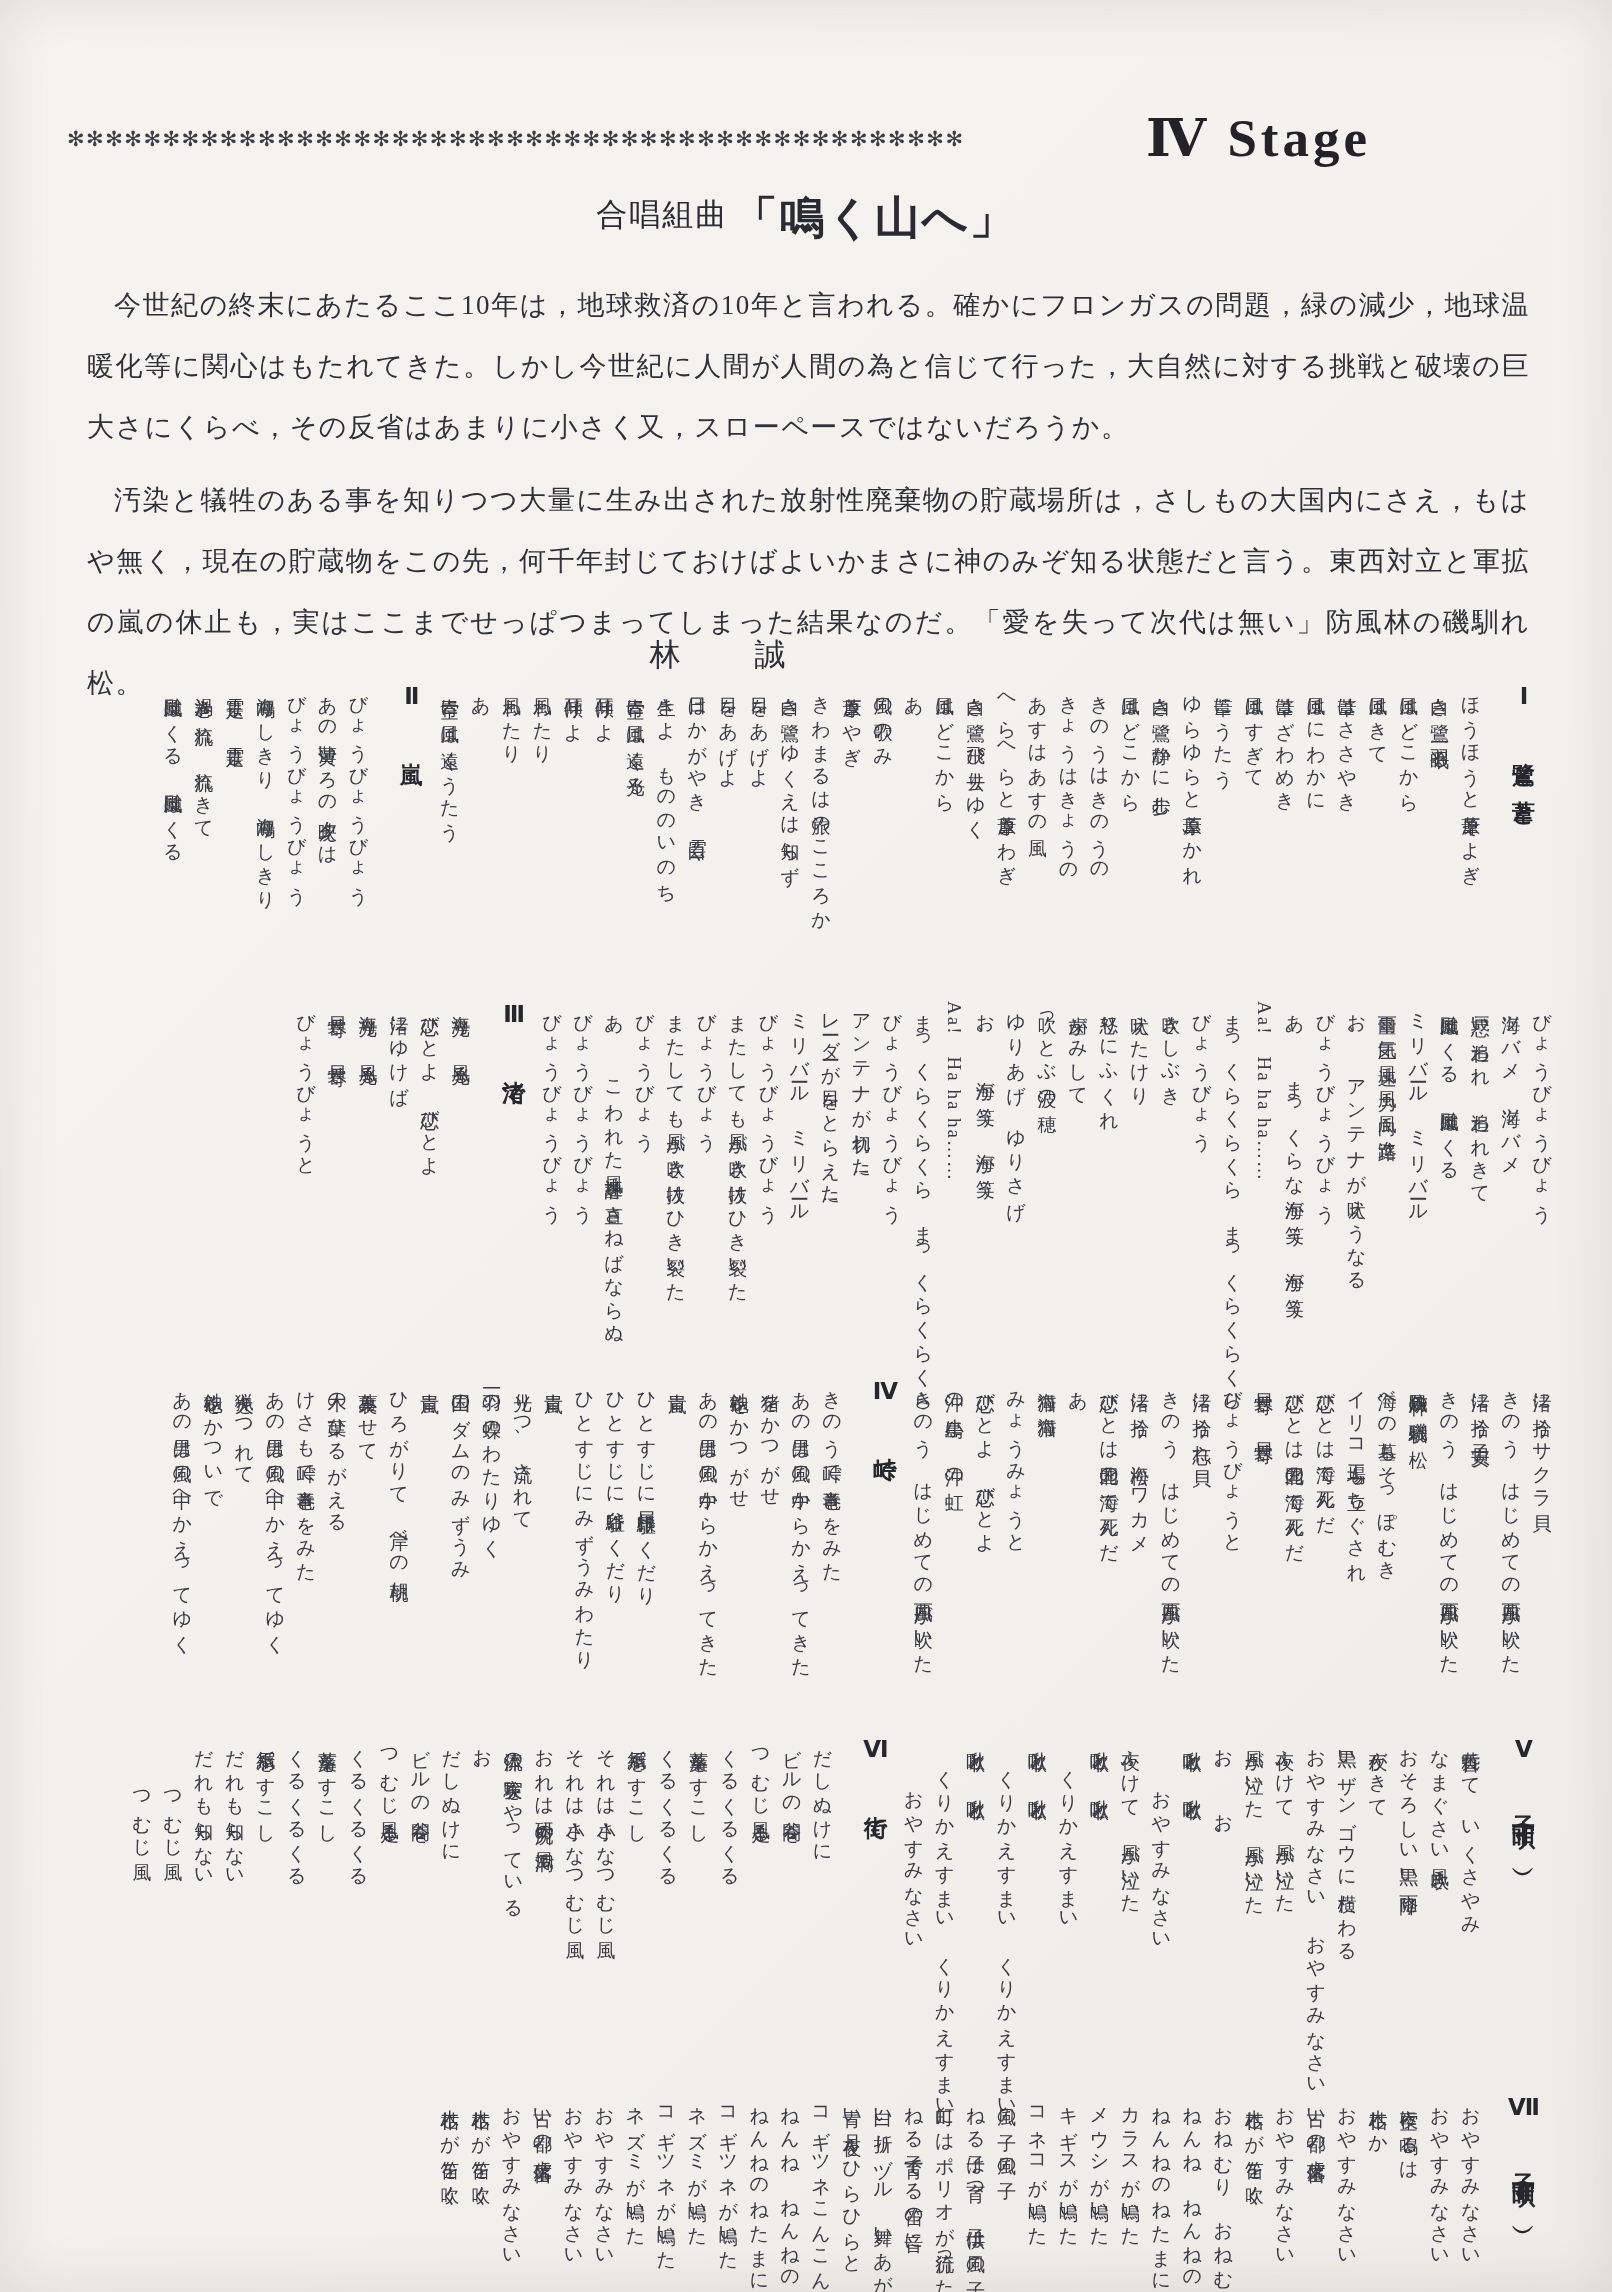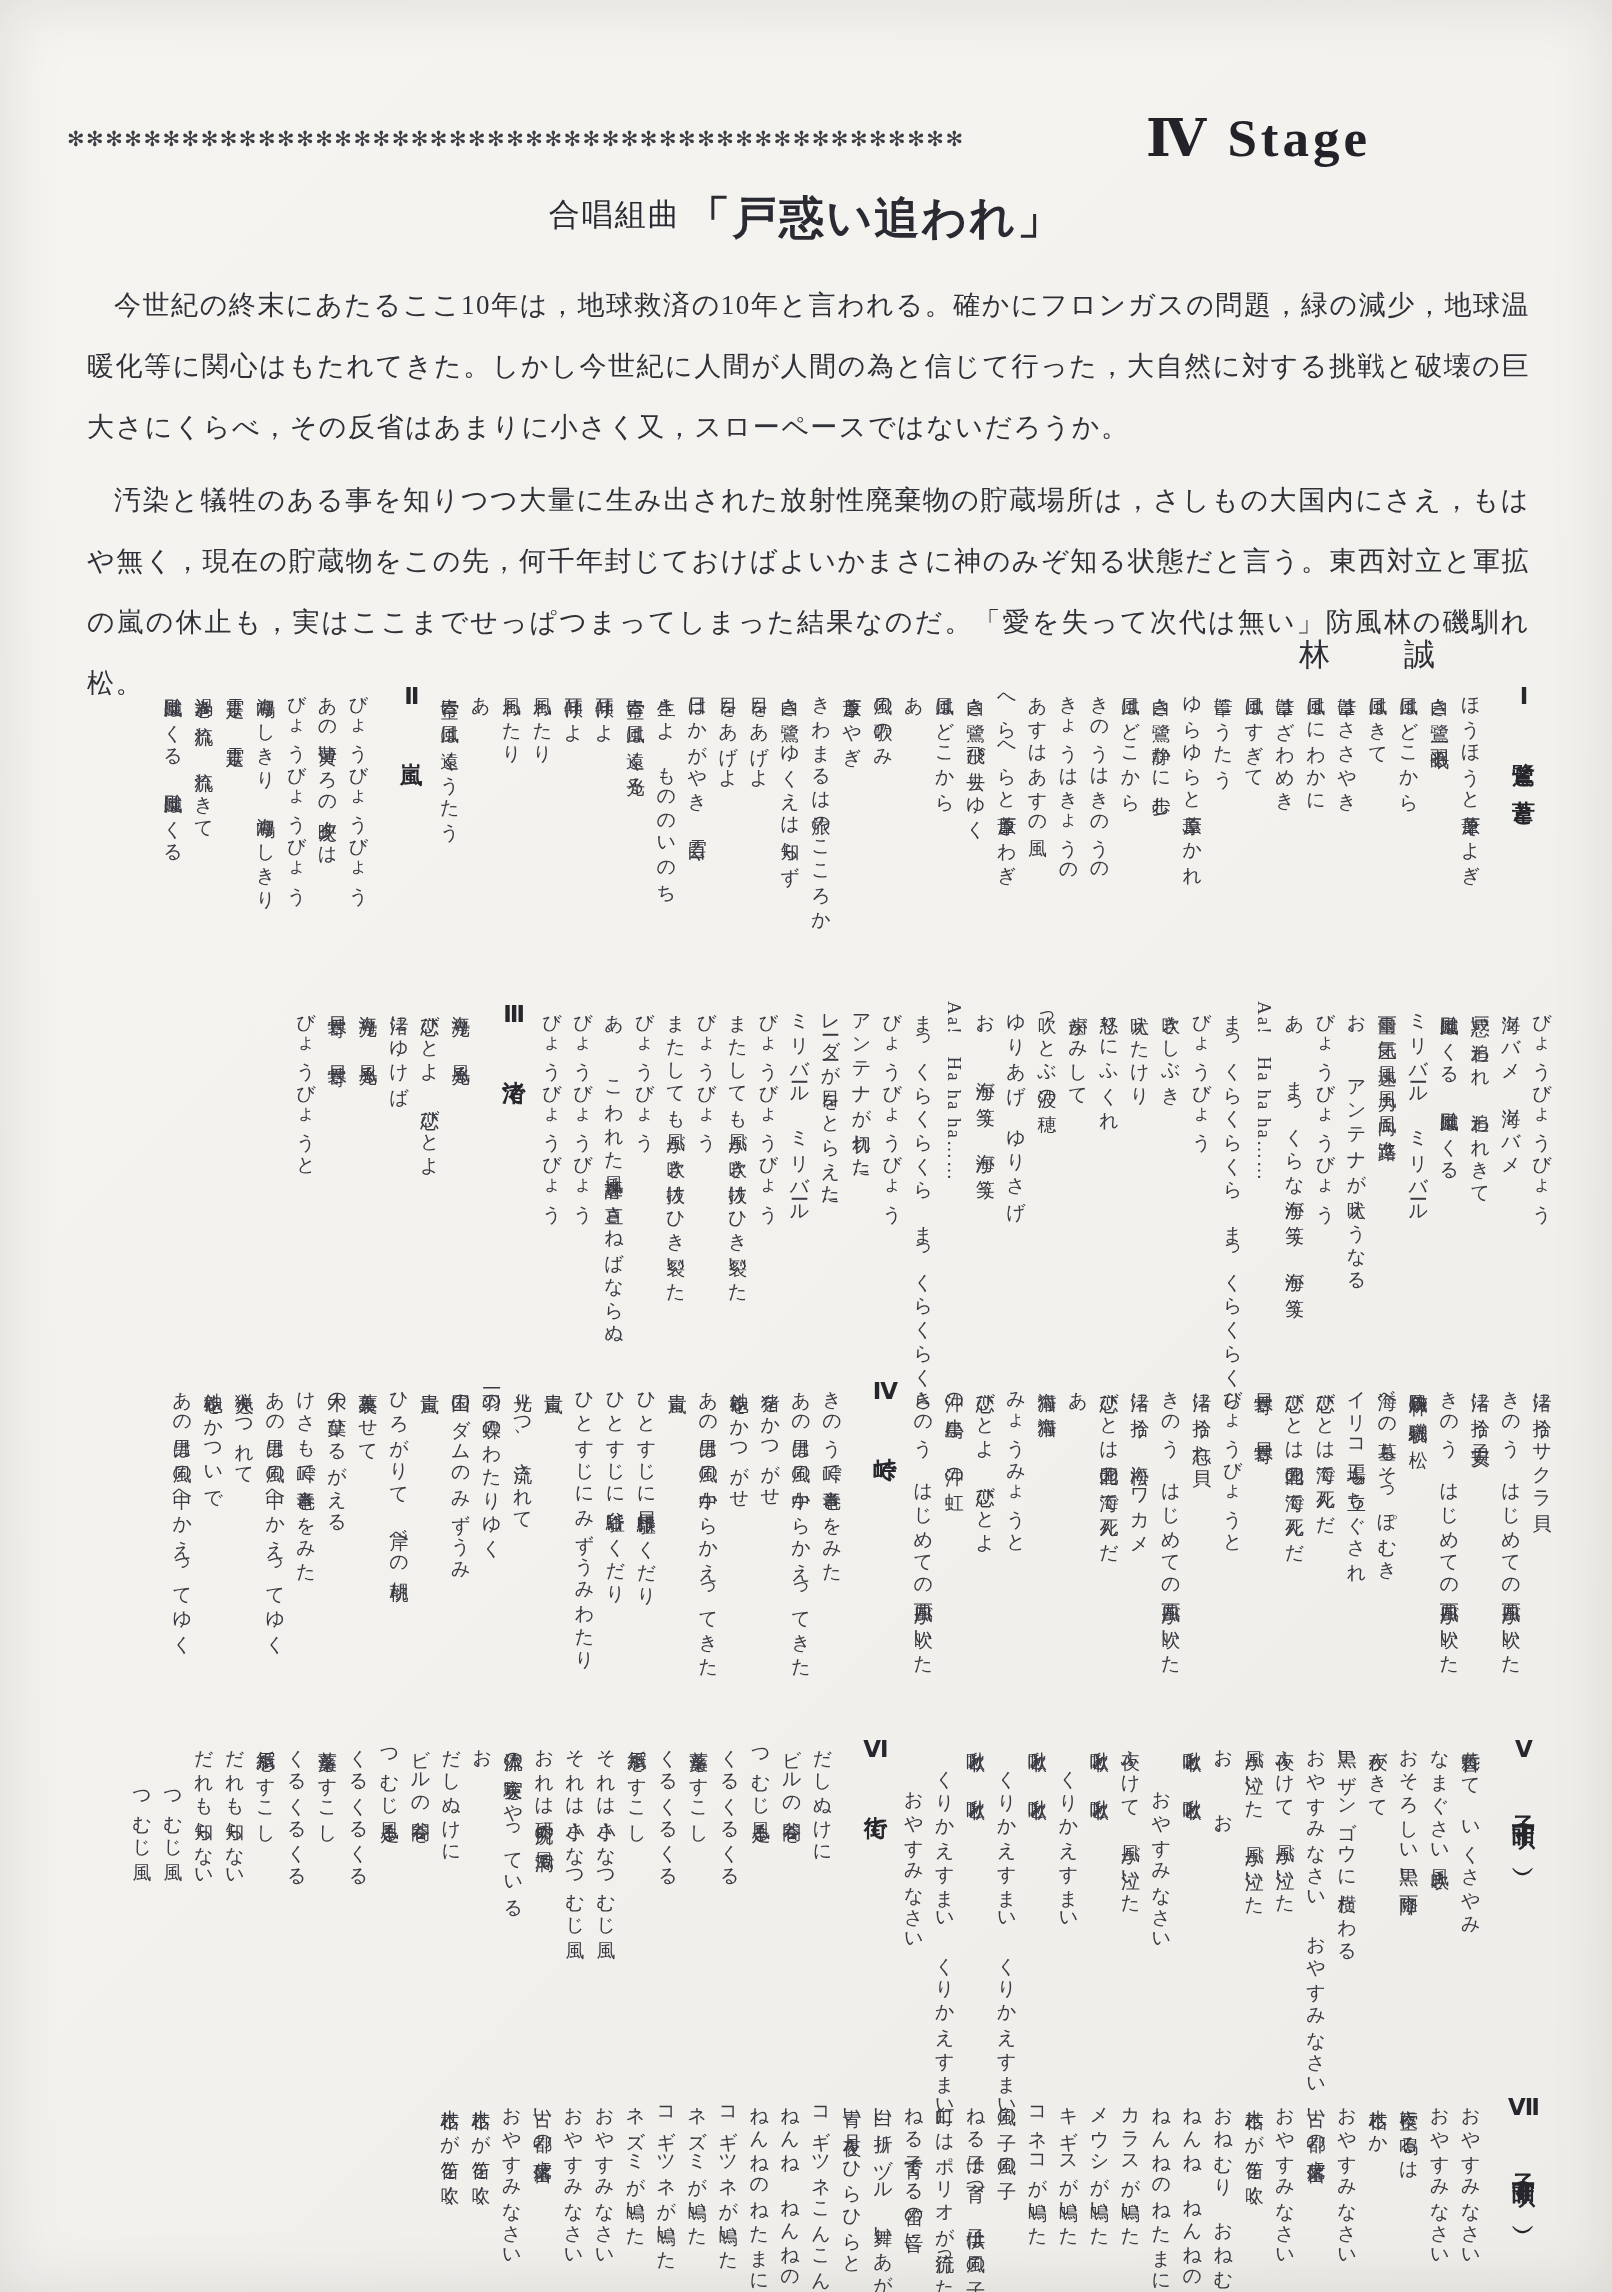--- a/index.html
+++ b/index.html
@@ -35,21 +35,21 @@
   .suite .main{font-size:45px;font-weight:600;letter-spacing:2px;}
   
   .intro{
     position:absolute;left:75px;top:263px;width:1467px;
     font-size:27px;line-height:61px;letter-spacing:1.5px;
     text-align:justify;color:#303038;
   }
   .intro p{margin:12px;text-indent:1em;}
   .author{
     position:absolute;left:0;top:634px;width:100%;
-    text-align:right;padding-right:174px;box-sizing:border-box;
+    text-align:center;padding-right:174px;box-sizing:border-box;
     font-size:31px;letter-spacing:4px;color:#2e2e36;
   }
   
   .lyrics{
     position:absolute;left:57px;top:683px;width:1495px;
   }
   .band{
     writing-mode:vertical-rl;
     width:100%;
     margin-bottom:26px;
@@ -78,21 +78,21 @@
 <body>
 
 <div id="page">
 
   <div class="ornament">✻✻✻✻✻✻✻✻✻✻✻✻✻✻✻✻✻✻✻✻✻✻✻✻✻✻✻✻✻✻✻✻✻✻✻✻✻✻✻✻✻✻✻✻✻✻✻</div>
 
   <div class="stage">Ⅳ Stage</div>
 
   <div class="suite">
     <span class="prefix">合唱組曲</span>
-    <span class="main">「戸惑い追われ」</span>
+    <span class="main">「鳴く山へ」</span>
   </div>
 
   <div class="intro">
     <p>今世紀の終末にあたるここ10年は，地球救済の10年と言われる。確かにフロンガスの問題，緑の減少，地球温暖化等に関心はもたれてきた。しかし今世紀に人間が人間の為と信じて行った，大自然に対する挑戦と破壊の巨大さにくらべ，その反省はあまりに小さく又，スローペースではないだろうか。</p>
     <p>汚染と犠牲のある事を知りつつ大量に生み出された放射性廃棄物の貯蔵場所は，さしもの大国内にさえ，もはや無く，現在の貯蔵物をこの先，何千年封じておけばよいかまさに神のみぞ知る状態だと言う。東西対立と軍拡の嵐の休止も，実はここまでせっぱつまってしまった結果なのだ。「愛を失って次代は無い」防風林の磯馴れ松。</p>
   </div>
 
   <div class="author">林　　誠</div>
 
   <div class="lyrics">

